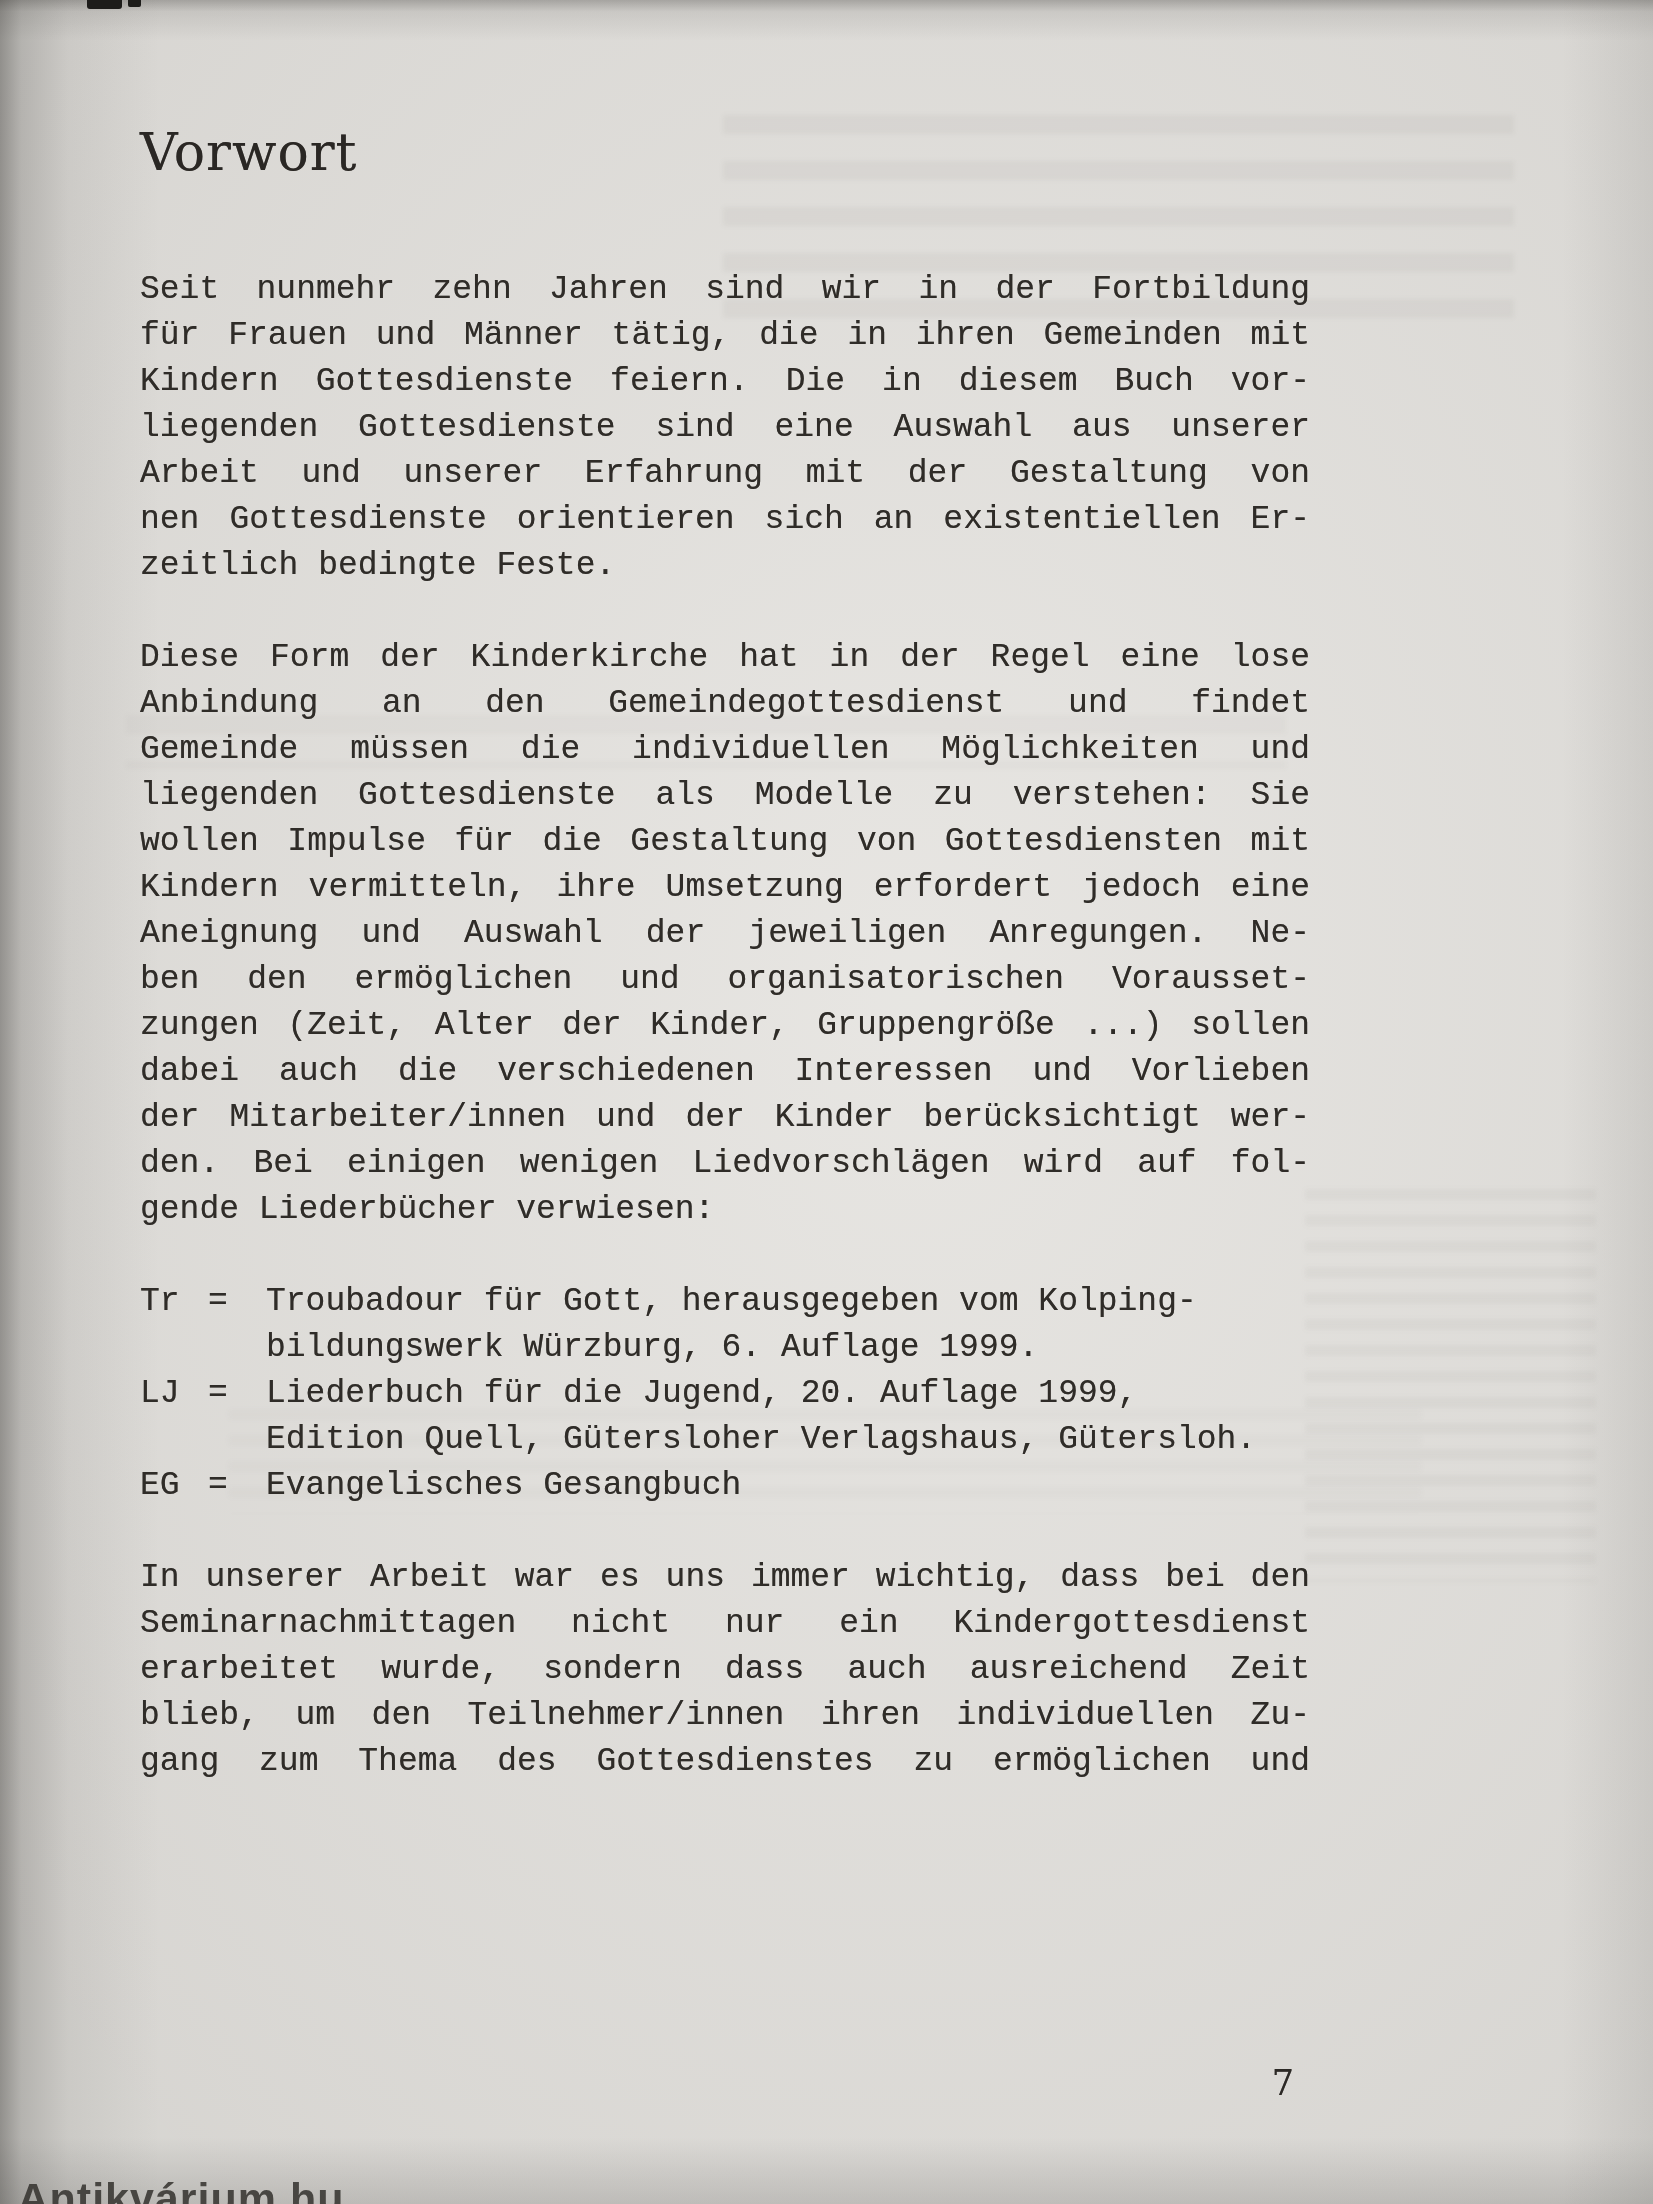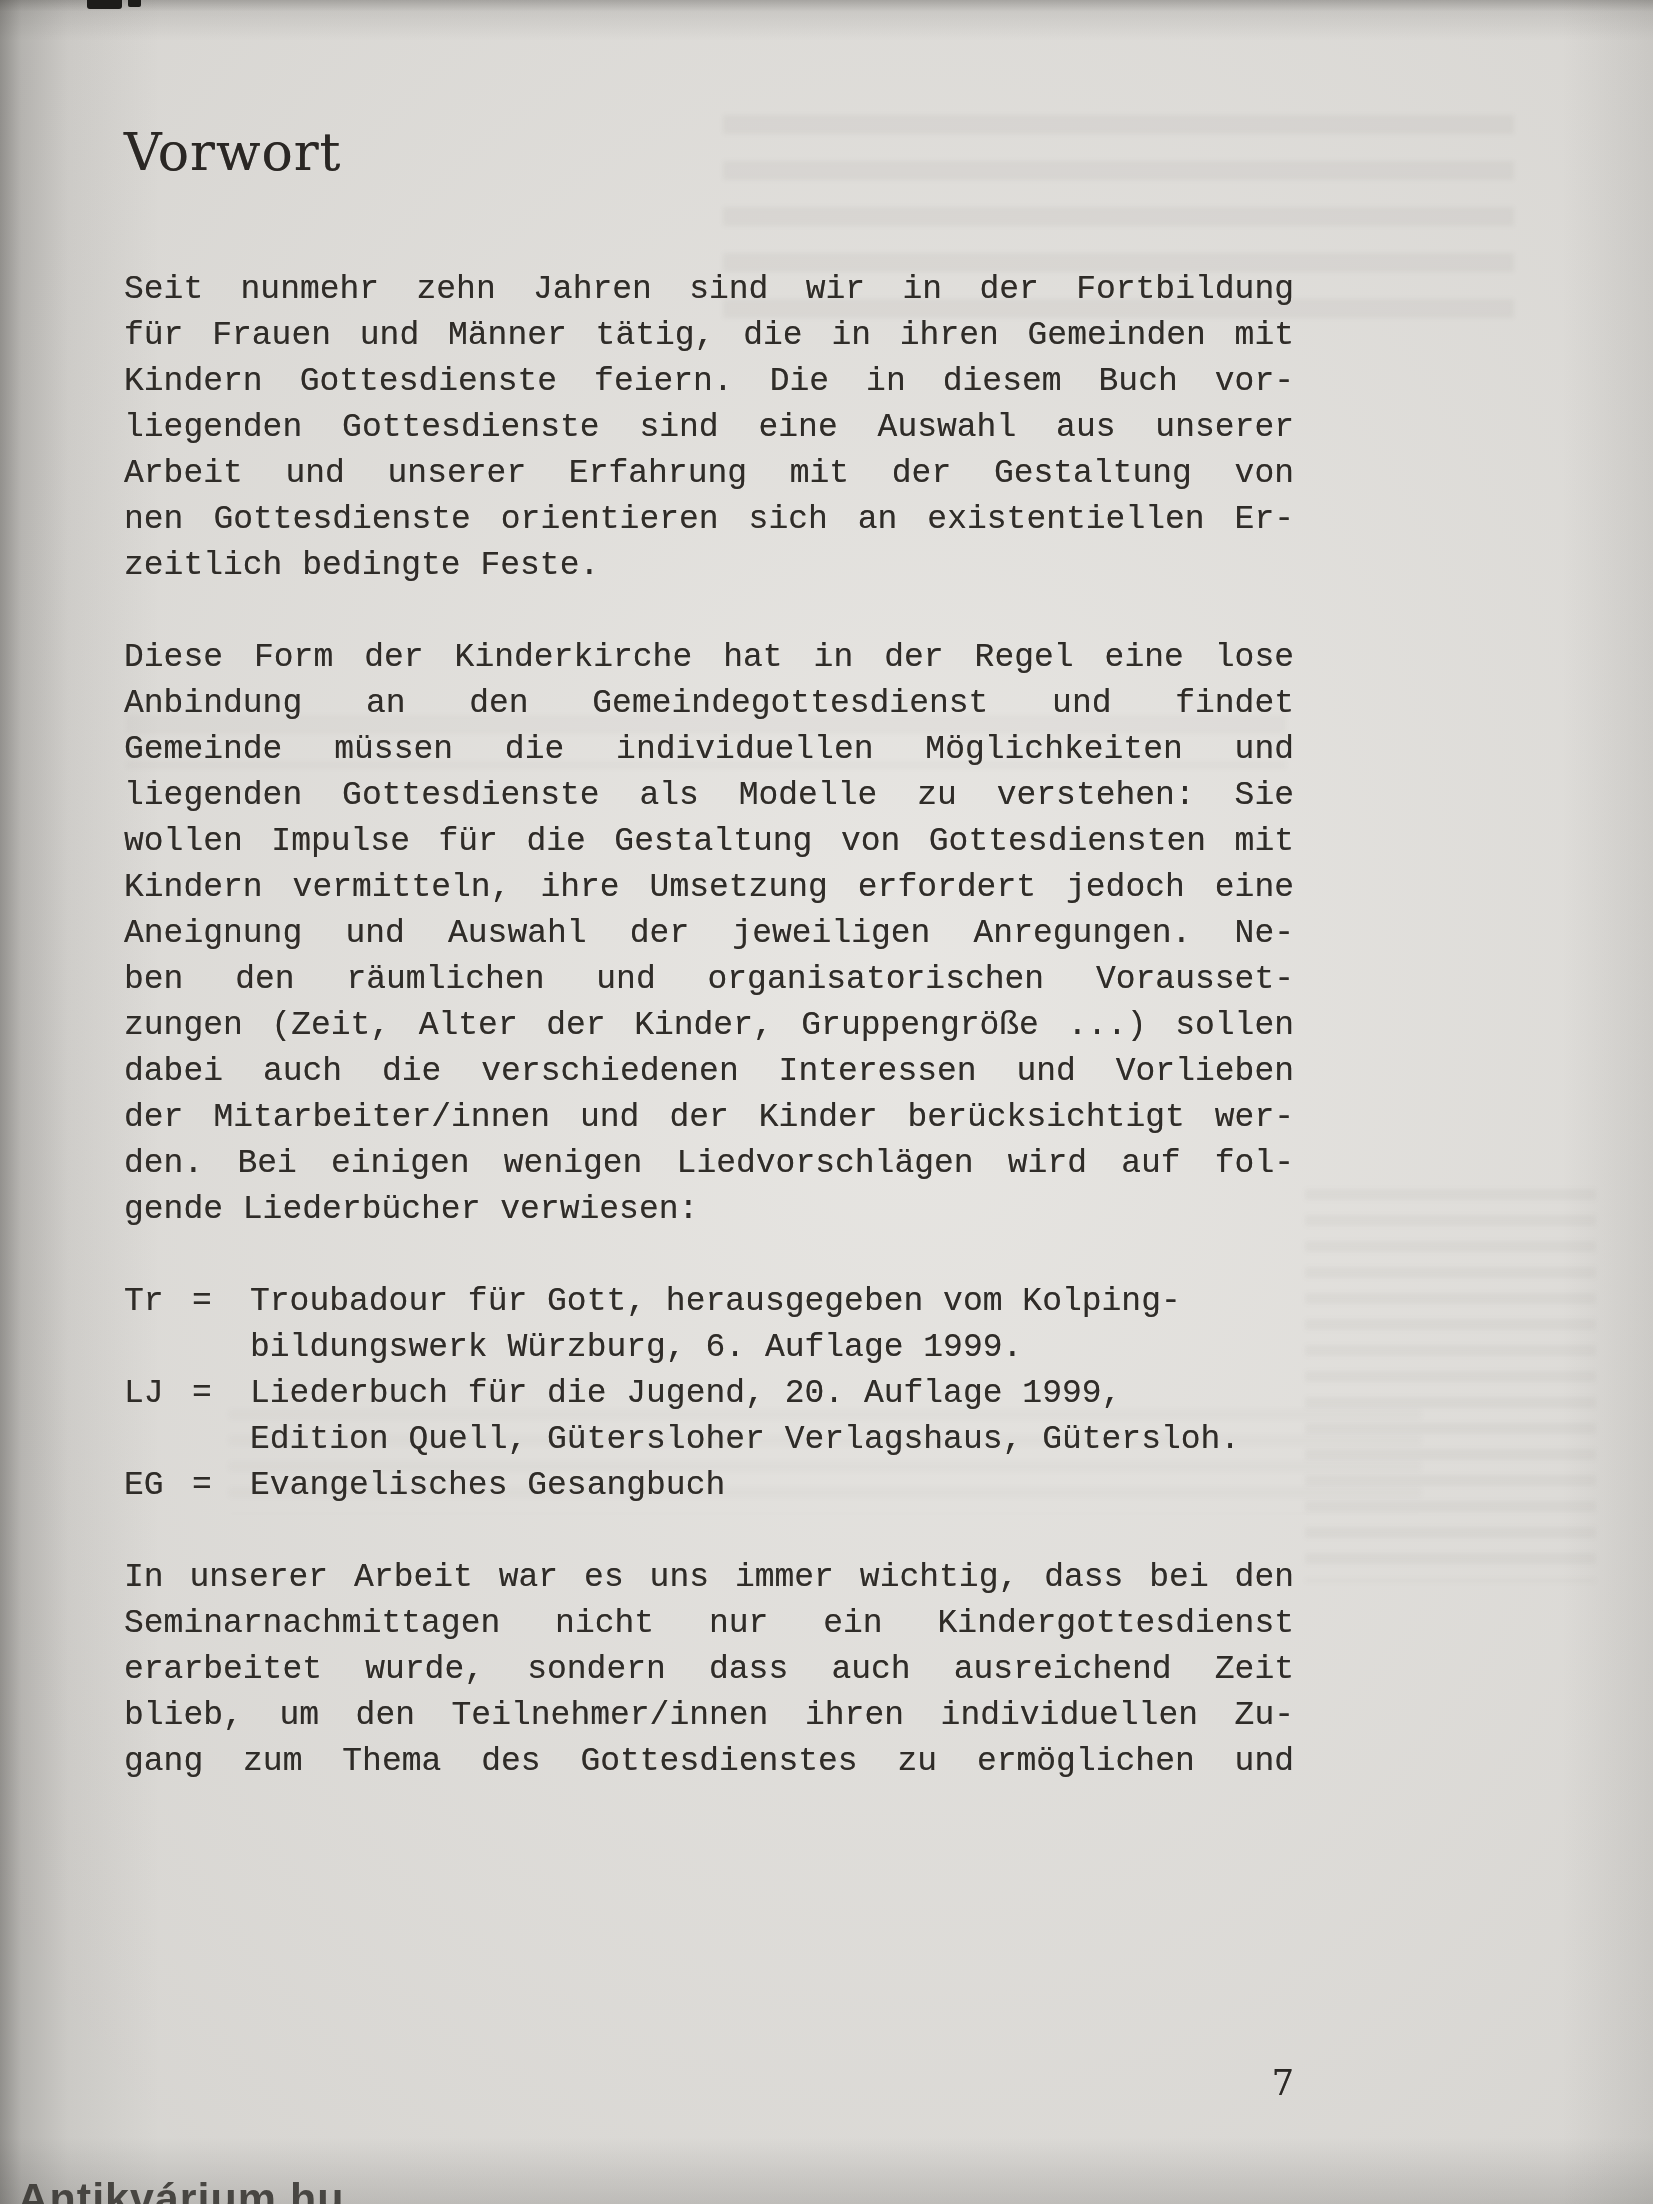--- a/index.html
+++ b/index.html
@@ -33,21 +33,21 @@
       rgba(108,104,98,.10) 0px, rgba(108,104,98,.10) 10.7px,
       rgba(108,104,98,0) 10.7px, rgba(108,104,98,0) 26px);
   }
   .ghost-a { left:723px; top:115px;  width:791px;  height:228px; opacity:.6; }
   .ghost-b { left:126px; top:715px;  width:1160px; height:54px;  opacity:.35; }
   .ghost-c { left:1305px; top:1189px; width:291px; height:393px; opacity:.55; }
   .ghost-d { left:228px; top:1409px; width:1194px; height:105px; opacity:.28; }
 
   
   .page-content {
-    position:absolute; left:124px; top:122px; width:1170px;
+    position:absolute; left:140px; top:122px; width:1170px;
     color:#2f2c28;
     text-shadow:0 0 0.6px rgba(47,44,40,.55);
   }
   .doc-title { font-size:52px; font-weight:500; letter-spacing:1px; color:#2a2724; }
   .text-body { margin-top:85px; font-size:33px; }
   .block { margin-bottom:46px;font-family:Liberation Mono, monospace; }
   .block:last-child { margin-bottom:0; }
 
   .line {
     height:46px; line-height:46px; overflow:hidden;
@@ -96,21 +96,21 @@
         <div class="line last">zeitlich bedingte Feste.</div>
       </div>
       <div class="block paragraph">
         <div class="line">Diese Form der Kinderkirche hat in der Regel eine lose</div>
         <div class="line">Anbindung an den Gemeindegottesdienst und findet</div>
         <div class="line">Gemeinde müssen die individuellen Möglichkeiten und</div>
         <div class="line">liegenden Gottesdienste als Modelle zu verstehen: Sie</div>
         <div class="line">wollen Impulse für die Gestaltung von Gottesdiensten mit</div>
         <div class="line">Kindern vermitteln, ihre Umsetzung erfordert jedoch eine</div>
         <div class="line">Aneignung und Auswahl der jeweiligen Anregungen. Ne-</div>
-        <div class="line">ben den räumlichen und organisatorischen Vorausset-</div>
+        <div class="line">ben den ermöglichen und organisatorischen Vorausset-</div>
         <div class="line">zungen (Zeit, Alter der Kinder, Gruppengröße ...) sollen</div>
         <div class="line">dabei auch die verschiedenen Interessen und Vorlieben</div>
         <div class="line">der Mitarbeiter/innen und der Kinder berücksichtigt wer-</div>
         <div class="line">den. Bei einigen wenigen Liedvorschlägen wird auf fol-</div>
         <div class="line last">gende Liederbücher verwiesen:</div>
       </div>
       <div class="block abbr-list">
         <div class="abbr-row">
           <span class="abbr">Tr</span>
           <span class="sign">=</span>

